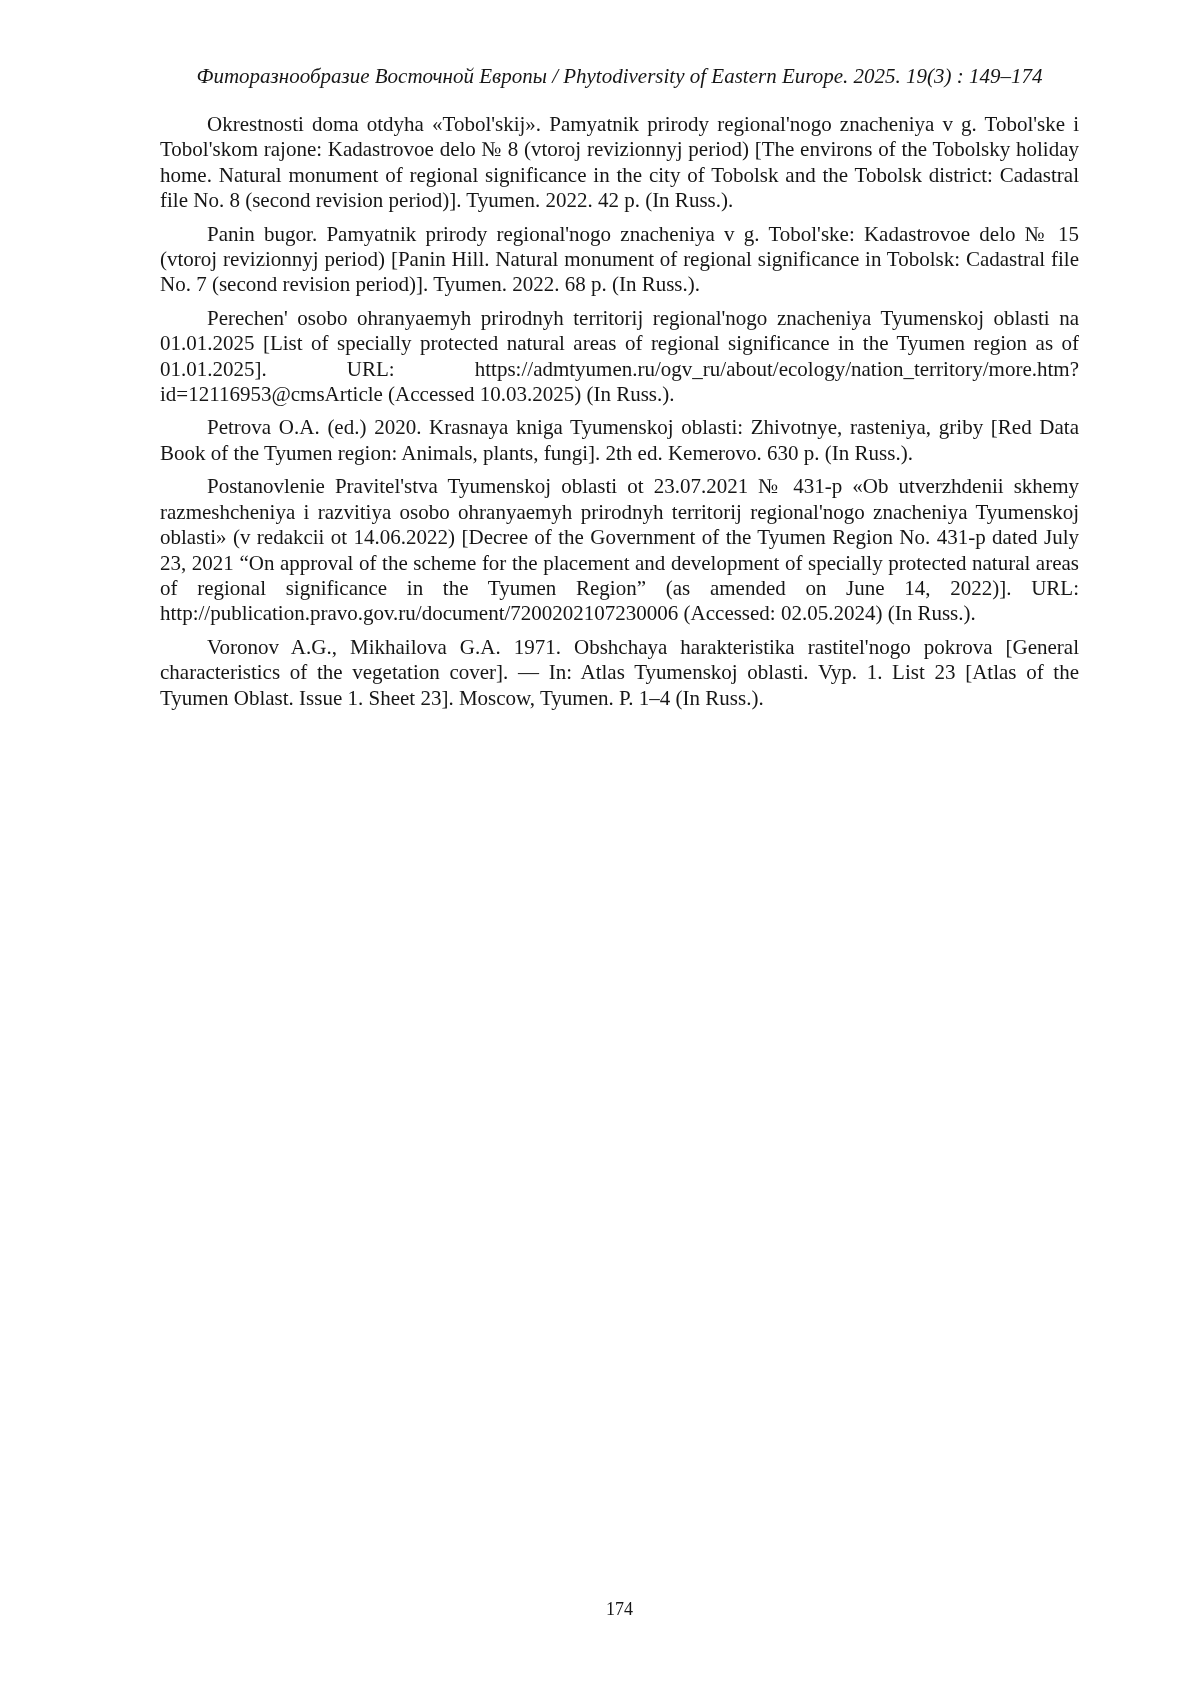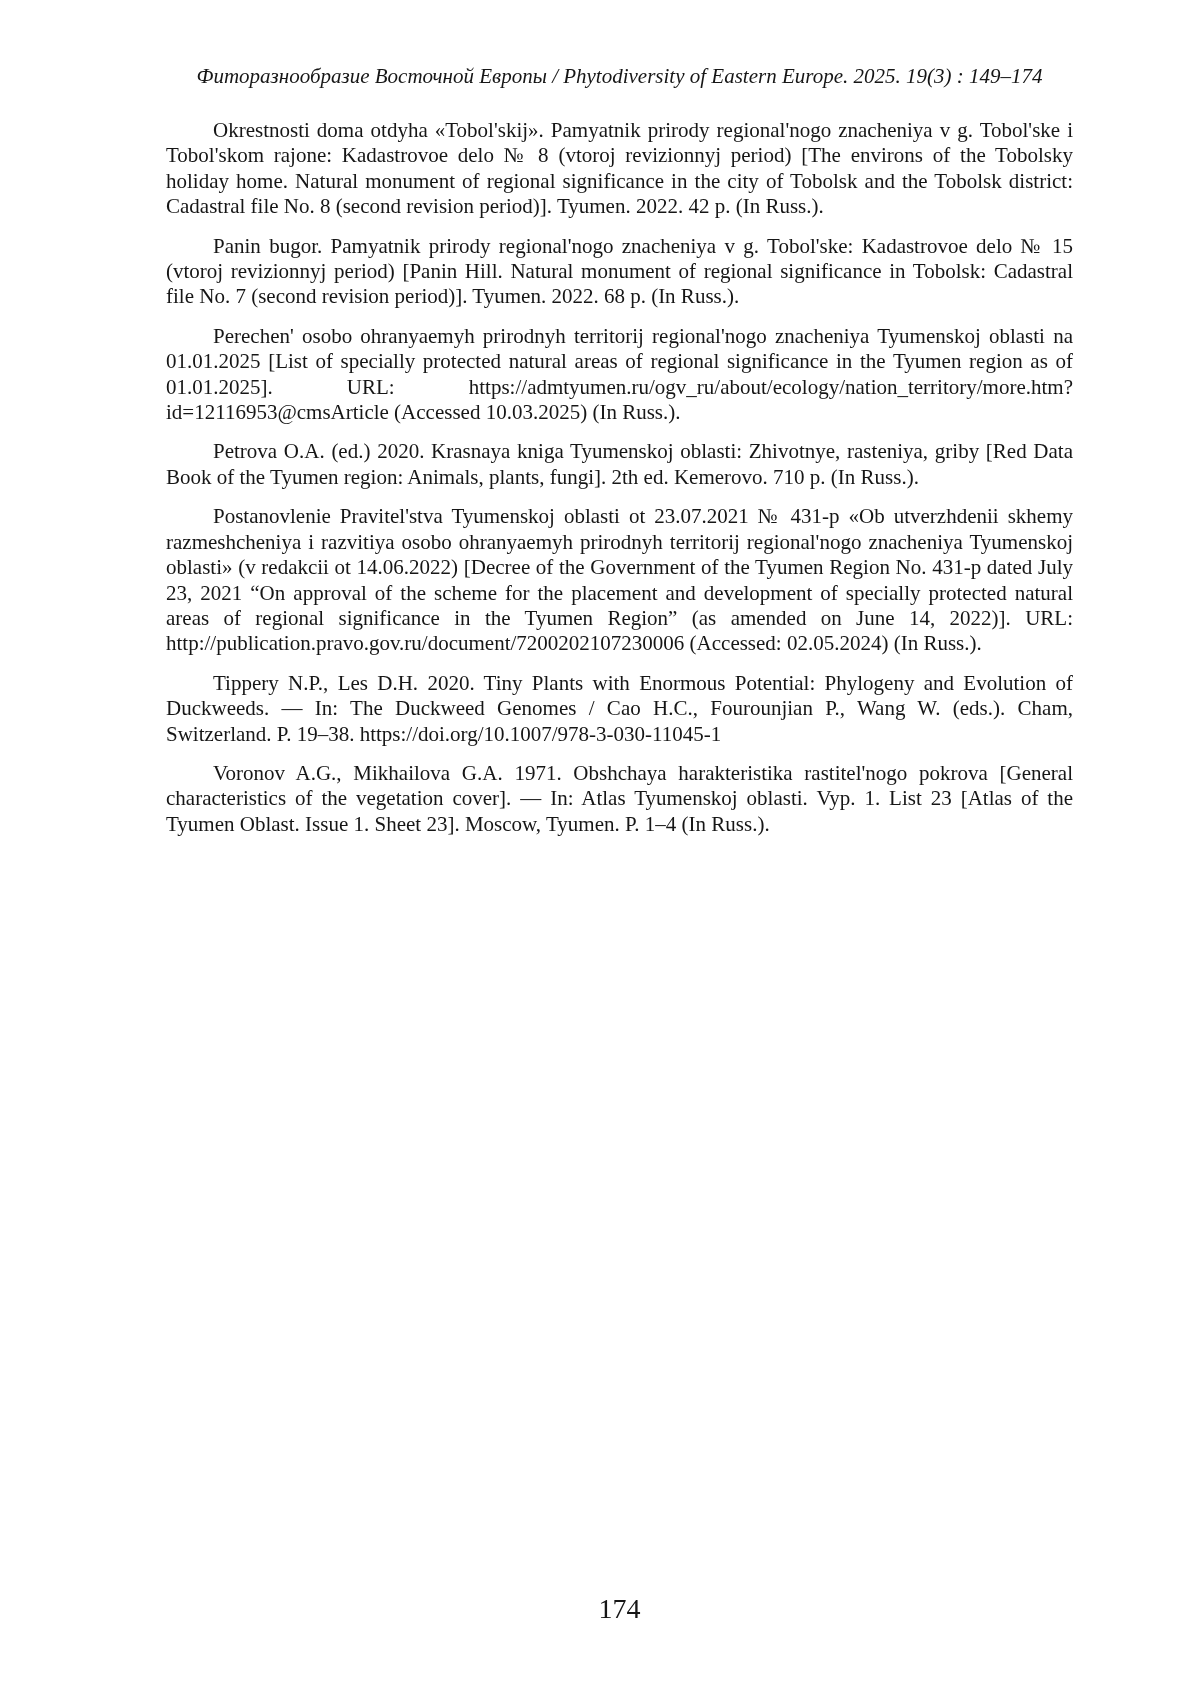--- a/index.html
+++ b/index.html
@@ -30,47 +30,46 @@
   .references {
     position: absolute;
     top: 104px;
     left: 152px;
     width: 935px;
     font-size: 21px;
     line-height: 25.4px;
     text-align: justify;
   }
   .ref {
-    margin: 14px;
+    margin: 8px;
     padding: 0;
     text-indent: 47px;
     overflow-wrap: break-word;
   }
   .page-number {
     position: absolute;
     top: 1596px;
     left: 152px;
     width: 935px;
     text-align: center;
-    font-size: 28px;
+    font-size: 18px;
     line-height: 26px;
   }
 </style>
 </head>
 <body>
 
 <div class="page">
 
   <div class="running-head">Фиторазнообразие Восточной Европы / Phytodiversity of Eastern Europe. 2025. 19(3) : 149–174</div>
 
   <div class="references">
     <p class="ref">Okrestnosti doma otdyha «Tobol'skij». Pamyatnik prirody regional'nogo znacheniya v g. Tobol'ske i Tobol'skom rajone: Kadastrovoe delo № 8 (vtoroj revizionnyj period) [The environs of the Tobolsky holiday home. Natural monument of regional significance in the city of Tobolsk and the Tobolsk district: Cadastral file No. 8 (second revision period)]. Tyumen. 2022. 42 p. (In Russ.).</p>
     <p class="ref">Panin bugor. Pamyatnik prirody regional'nogo znacheniya v g. Tobol'ske: Kadastrovoe delo № 15 (vtoroj revizionnyj period) [Panin Hill. Natural monument of regional significance in Tobolsk: Cadastral file No. 7 (second revision period)]. Tyumen. 2022. 68 p. (In Russ.).</p>
     <p class="ref">Perechen' osobo ohranyaemyh prirodnyh territorij regional'nogo znacheniya Tyumenskoj oblasti na 01.01.2025 [List of specially protected natural areas of regional significance in the Tyumen region as of 01.01.2025]. URL: https://admtyumen.ru/ogv_ru/about/ecology/nation_territory/more.htm?id=12116953@cmsArticle (Accessed 10.03.2025) (In Russ.).</p>
-    <p class="ref">Petrova O.A. (ed.) 2020. Krasnaya kniga Tyumenskoj oblasti: Zhivotnye, rasteniya, griby [Red Data Book of the Tyumen region: Animals, plants, fungi]. 2th ed. Kemerovo. 710 p. (In Russ.).</p>
+    <p class="ref">Petrova O.A. (ed.) 2020. Krasnaya kniga Tyumenskoj oblasti: Zhivotnye, rasteniya, griby [Red Data Book of the Tyumen region: Animals, plants, fungi]. 2th ed. Kemerovo. 630 p. (In Russ.).</p>
     <p class="ref">Postanovlenie Pravitel'stva Tyumenskoj oblasti ot 23.07.2021 № 431-p «Ob utverzhdenii skhemy razmeshcheniya i razvitiya osobo ohranyaemyh prirodnyh territorij regional'nogo znacheniya Tyumenskoj oblasti» (v redakcii ot 14.06.2022) [Decree of the Government of the Tyumen Region No. 431-p dated July 23, 2021 “On approval of the scheme for the placement and development of specially protected natural areas of regional significance in the Tyumen Region” (as amended on June 14, 2022)]. URL: http://publication.pravo.gov.ru/document/7200202107230006 (Accessed: 02.05.2024) (In Russ.).</p>
-    <p class="ref">Tippery N.P., Les D.H. 2020. Tiny Plants with Enormous Potential: Phylogeny and Evolution of Duckweeds. — In: The Duckweed Genomes / Cao H.C., Fourounjian P., Wang W. (eds.). Cham, Switzerland. P. 19–38. https://doi.org/10.1007/978-3-030-11045-1</p>
     <p class="ref">Voronov A.G., Mikhailova G.A. 1971. Obshchaya harakteristika rastitel'nogo pokrova [General characteristics of the vegetation cover]. — In: Atlas Tyumenskoj oblasti. Vyp. 1. List 23 [Atlas of the Tyumen Oblast. Issue 1. Sheet 23]. Moscow, Tyumen. P. 1–4 (In Russ.).</p>
   </div>
 
   <div class="page-number">174</div>
 
 </div>
 
 </body></html>

